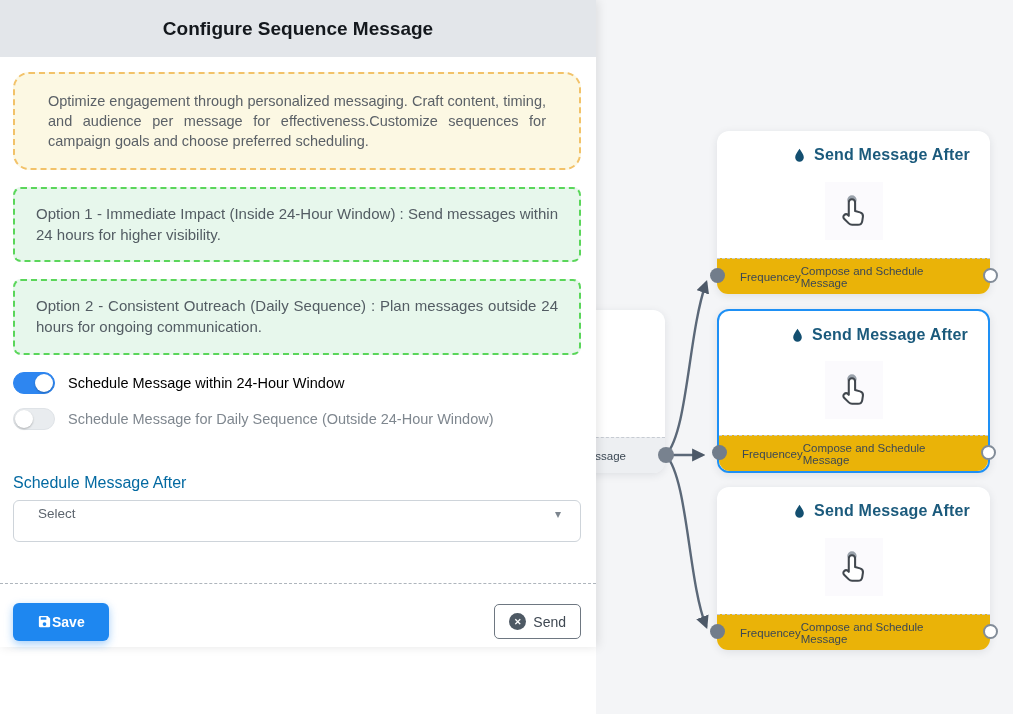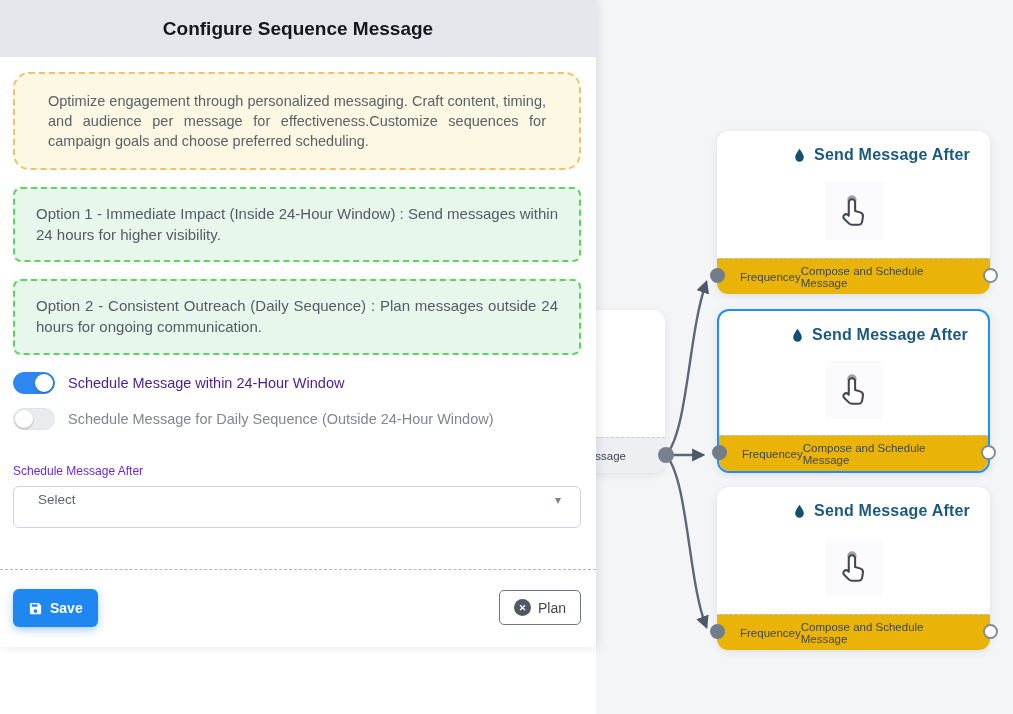--- a/index.html
+++ b/index.html
@@ -57,36 +57,36 @@
     border:2px dashed #5ad65a; background:#e7f7ec; border-radius:8px;
     padding:15px 21px; font-size:15px; line-height:1.38; color:#535c63; text-align:justify;
     margin-bottom:17px;
   }
 
   .toggle-row { display:flex; align-items:center; gap:13px; margin-top:14px; cursor:pointer; }
   .switch { position:relative; width:42px; height:22px; border-radius:11px; background:#e9ecef; border:1px solid #dfe3e7; flex:0 0 auto; }
   .switch .knob { position:absolute; top:1px; left:1px; width:18px; height:18px; border-radius:50%; background:#fff; box-shadow:0 1px 2px rgba(0,0,0,.25); }
   .switch.on { background:#2e86f0; border-color:#2e86f0; }
   .switch.on .knob { left:auto; right:1px; }
-  .toggle-label { font-size:14.5px; color:#4c1d95; }
+  .toggle-label { font-size:14.5px; color:#000000; }
   .toggle-label.muted { color:#7f878f; }
 
-  .field-label { margin-top:34px; font-size:12px; color:#6d28d9; }
+  .field-label { margin-top:44px; font-size:16px; color:#0369a1; }
   .select-box {
     margin-top:8px; height:42px; border:1px solid #ced4da; border-radius:6px; background:#fff;
     display:flex; align-items:center; justify-content:space-between; padding:0 19px 14px 24px; cursor:pointer;
   }
   .select-value { font-size:13.5px; color:#5d656e; }
   .select-caret { font-size:12px; color:#7c858e; }
 
   .panel-divider { margin-top:41px; border-top:1px dashed #aeb5bc; margin-left:-13px; margin-right:-15px; }
   .btn-row { display:flex; align-items:center; justify-content:space-between; margin-top:19px; }
   .btn-save {
-    display:flex; align-items:flex-end; gap:7px; background:#1e87f0; color:#fff; font-weight:bold;
-    font-size:14px; border:none; border-radius:6px; padding:11px 15px; cursor:pointer;
+    display:flex; align-items:flex-start; background:#1e87f0; color:#fff; font-weight:bold;
+    font-size:14px; border:none; border-radius:6px; padding:11px 24px; cursor:pointer;
     box-shadow:0 3px 8px rgba(30,135,240,.40);
   }
   .btn-close {
     display:flex; align-items:center; gap:7px; background:#fff; color:#3f4852;
     font-size:14px; border:1px solid #6e7781; border-radius:5px; padding:8px 14px; cursor:pointer;
   }
   .close-glyph {
     width:17px; height:17px; border-radius:50%; background:#4e5964; color:#fff; font-size:9px; font-weight:bold;
     display:flex; align-items:center; justify-content:center;
   }
@@ -219,19 +219,19 @@
 
       <div class="btn-row">
         <button class="btn-save">
           <svg width="15" height="15" viewBox="0 0 24 24">
               <path fill="#ffffff" d="M17 3H5a2 2 0 0 0-2 2v14a2 2 0 0 0 2 2h14a2 2 0 0 0 2-2V7l-4-4zm-5 16a3 3 0 1 1 0-6 3 3 0 0 1 0 6zm3-10H6V5h9v4z"></path>
             </svg>
           <span>Save</span>
         </button>
         <button class="btn-close">
           <span class="close-glyph">✕</span>
-          <span>Plan</span>
+          <span>Send</span>
         </button>
       </div>
     </div>
   </div>
 
 </div>
 
 </body></html>

